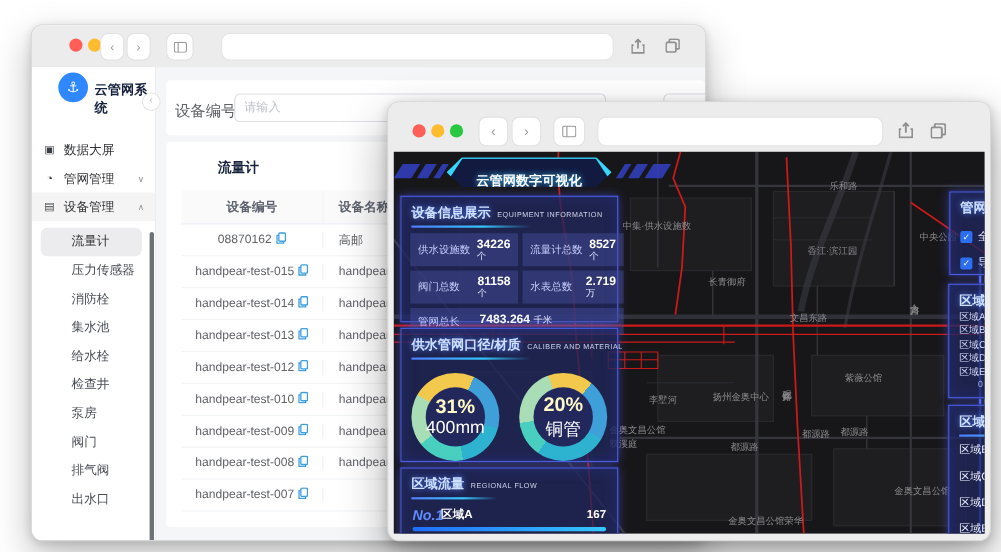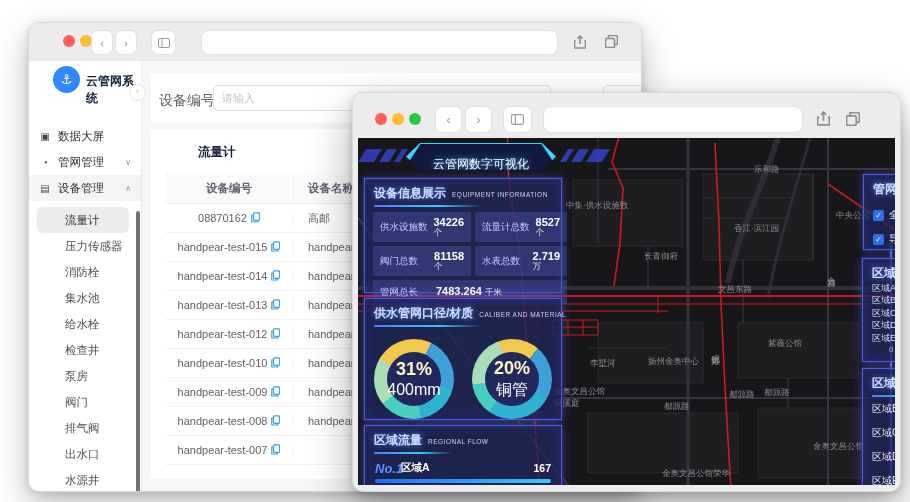--- a/index.html
+++ b/index.html
@@ -51,21 +51,21 @@
   #fw{background:#eee;}
   .dash{position:absolute;left:5px;top:45px;width:537px;height:347px;background:#0e0e13;overflow:hidden;}
   .maplabels span{position:absolute;font-size:8.5px;color:#8b8b8f;white-space:nowrap;}
   .maplabels span.vert{writing-mode:vertical-rl;letter-spacing:1px;}
   .badge-o{position:absolute;left:48px;top:5px;width:150px;height:27px;
     clip-path:polygon(14px 0,136px 0,150px 50%,136px 100%,14px 100%,0 50%);background:#36d8ff;
     filter:drop-shadow(0 0 4px #2bb6ff);}
   .badge-i{position:absolute;left:1px;top:1px;width:148px;height:41px;
     clip-path:polygon(13.5px 0,134.5px 0,148px 50%,134.5px 100%,13.5px 100%,0 50%);
     background:linear-gradient(180deg,#101737,#1b2style466);background:#121a40;
-    display:flex;align-items:center;justify-content:center;color:#fff;font-size:12px;font-weight:normal;
+    display:flex;align-items:center;justify-content:center;color:#fff;font-size:12px;font-weight:bold;
     text-shadow:0 0 6px #3fc4ff;}
   .deco{position:absolute;top:11px;height:13px;display:flex;gap:5px;}
   .deco i{display:block;background:#3240c4;transform:skewX(-32deg);opacity:.85;}
   .panel{position:absolute;background:rgba(32,38,92,.78);border:1px solid #4b5de0;
     box-shadow:0 0 0 1px rgba(40,45,120,.6),0 0 9px rgba(90,100,255,.45),inset 0 0 14px rgba(50,70,200,.25);}
   .ptitle{display:flex;align-items:baseline;gap:6px;padding:6px 9px 0 9px;}
   .ptitle .zh{font-size:12px;font-weight:bold;color:#cfe0ff;text-shadow:0 0 6px #4f7dff;white-space:nowrap;}
   .ptitle .en{font-size:6.5px;letter-spacing:.5px;color:#e6ecff;opacity:.85;white-space:nowrap;}
   .pline{height:2px;margin:3px 9px 0 9px;width:55%;
     background:linear-gradient(90deg,#4f7dff,#35c8ff 60%,rgba(53,200,255,0));}
@@ -172,21 +172,20 @@
           <div class="s-item">检查井</div>
 
           <div class="s-item">泵房</div>
 
           <div class="s-item">阀门</div>
 
           <div class="s-item">排气阀</div>
 
           <div class="s-item">出水口</div>
 
-          <div class="s-item">水源井</div>
         </div>
     </div>
     <div class="sb-scroll"></div>
 
     <div class="card" style="left:122px;top:12px;right:0;height:50px;">
       <span class="flabel" style="left:8px;top:19px;">设备编号:</span>
       <input class="finput" style="left: 62px; top: 12px; width: 320px; height: 24px;" placeholder="请输入">
       <input class="finput" style="left: 452px; top: 12px; width: 60px; height: 24px;">
     </div>
 

